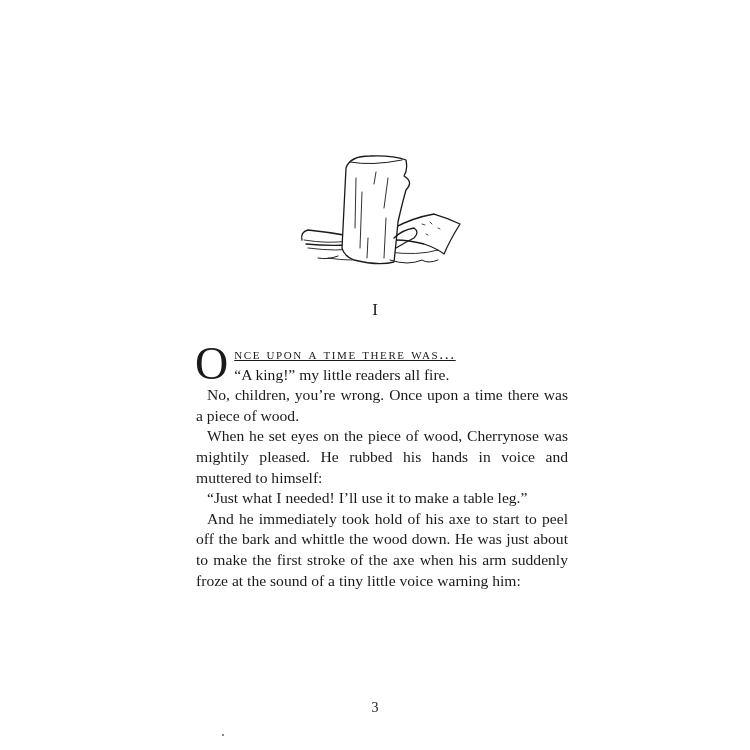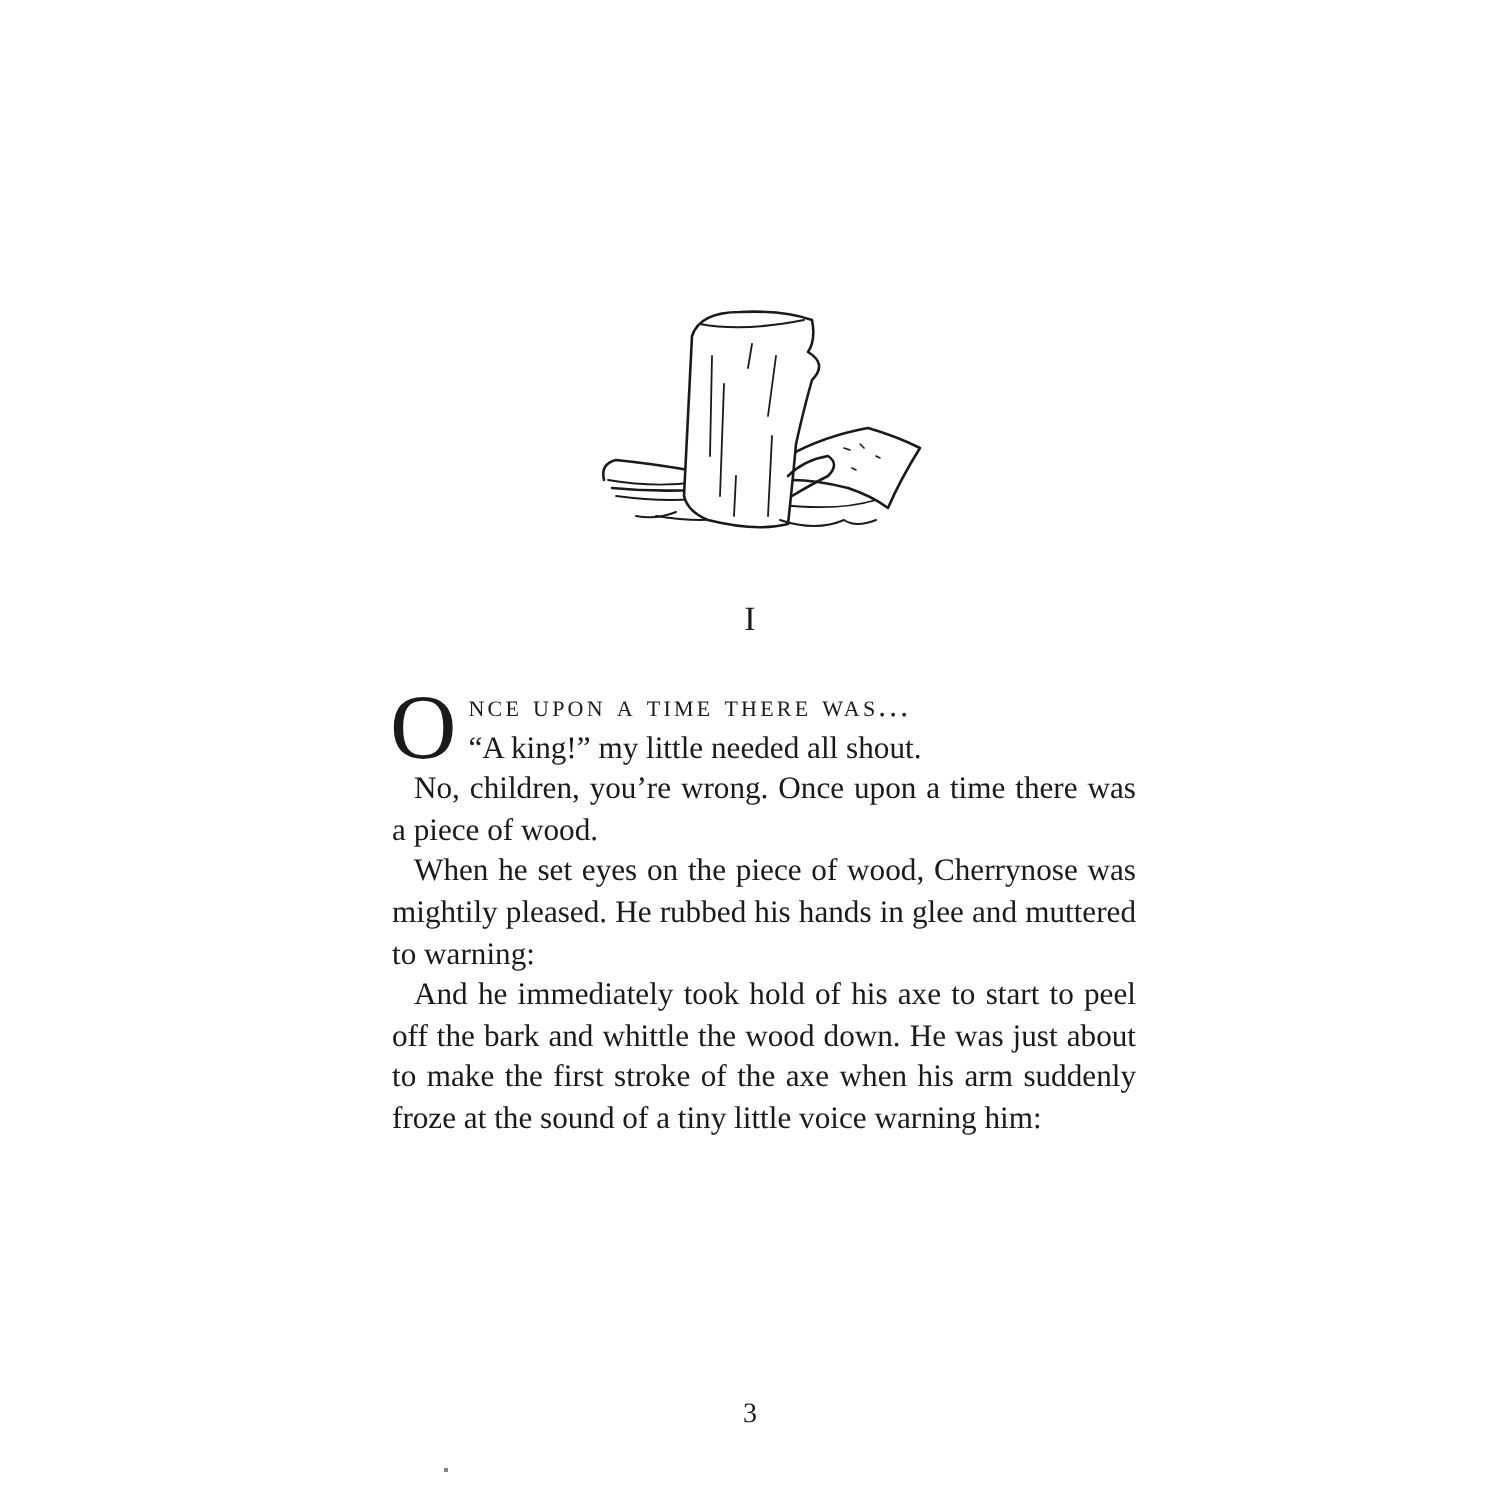--- a/index.html
+++ b/index.html
@@ -7,21 +7,21 @@
          font-family:"Liberation Serif","DejaVu Serif",serif; color:#1a1a1a; }
   .illustration { position:absolute; left:298px; top:148px; width:164px; height:124px; }
   .chapter-num { position:absolute; left:0; width:750px; top:300px; text-align:center;
                  font-size:17px; letter-spacing:0; }
   .body-text { position:absolute; left:196px; top:344px; width:372px;
                font-size:15.6px; line-height:20.6px; text-align:justify; }
   .body-text p { margin:0; text-indent:11px; }
   .body-text p.first { text-indent:0; }
   .dropcap { float:left; font-size:46px; line-height:36px; margin:2px 6px 0 -1px;
              font-weight:normal; }
-  .smallcaps { font-variant:small-caps; letter-spacing:1.6px; }
+  .smallcaps { font-variant:small-caps; letter-spacing:1.6px;text-decoration:underline; }
   .page-number { position:absolute; left:0; width:750px; top:700px; text-align:center;
                  font-size:14px; }
   .speck { position:absolute; left:222px; top:734px; width:2px; height:2px; background:#888; }
 </style>
 </head>
 <body>
 
 <div class="illustration">
   <svg width="164" height="124" viewBox="0 0 164 124" fill="none" stroke="#1a1a1a" stroke-width="1.3" stroke-linecap="round" stroke-linejoin="round">
 
@@ -41,22 +41,23 @@
     <path d="M92 112 Q110 118 124 112 Q130 116 140 112 M40 108 Q30 112 20 110" stroke-width="1"></path>
   </svg>
 </div>
 
 <div class="chapter-num">I</div>
 
 <div class="body-text">
   <p class="first">
     <span class="dropcap">O</span>
     <span class="smallcaps">nce upon a time there was...</span><br>
-    <span>“A king!” my little needed all shout.</span>
+    <span>“A king!” my little readers all fire.</span>
   </p>
   <p>No, children, you’re wrong. Once upon a time there was a piece of wood.</p>
-  <p>When he set eyes on the piece of wood, Cherrynose was mightily pleased. He rubbed his hands in glee and muttered to warning:</p>
+  <p>When he set eyes on the piece of wood, Cherrynose was mightily pleased. He rubbed his hands in voice and muttered to himself:</p>
+  <p>“Just what I needed! I’ll use it to make a table leg.”</p>
   <p>And he immediately took hold of his axe to start to peel off the bark and whittle the wood down. He was just about to make the first stroke of the axe when his arm suddenly froze at the sound of a tiny little voice warning him:</p>
 
 </div>
 
 <div class="page-number">3</div>
 <div class="speck"></div>
 
 </body></html>

